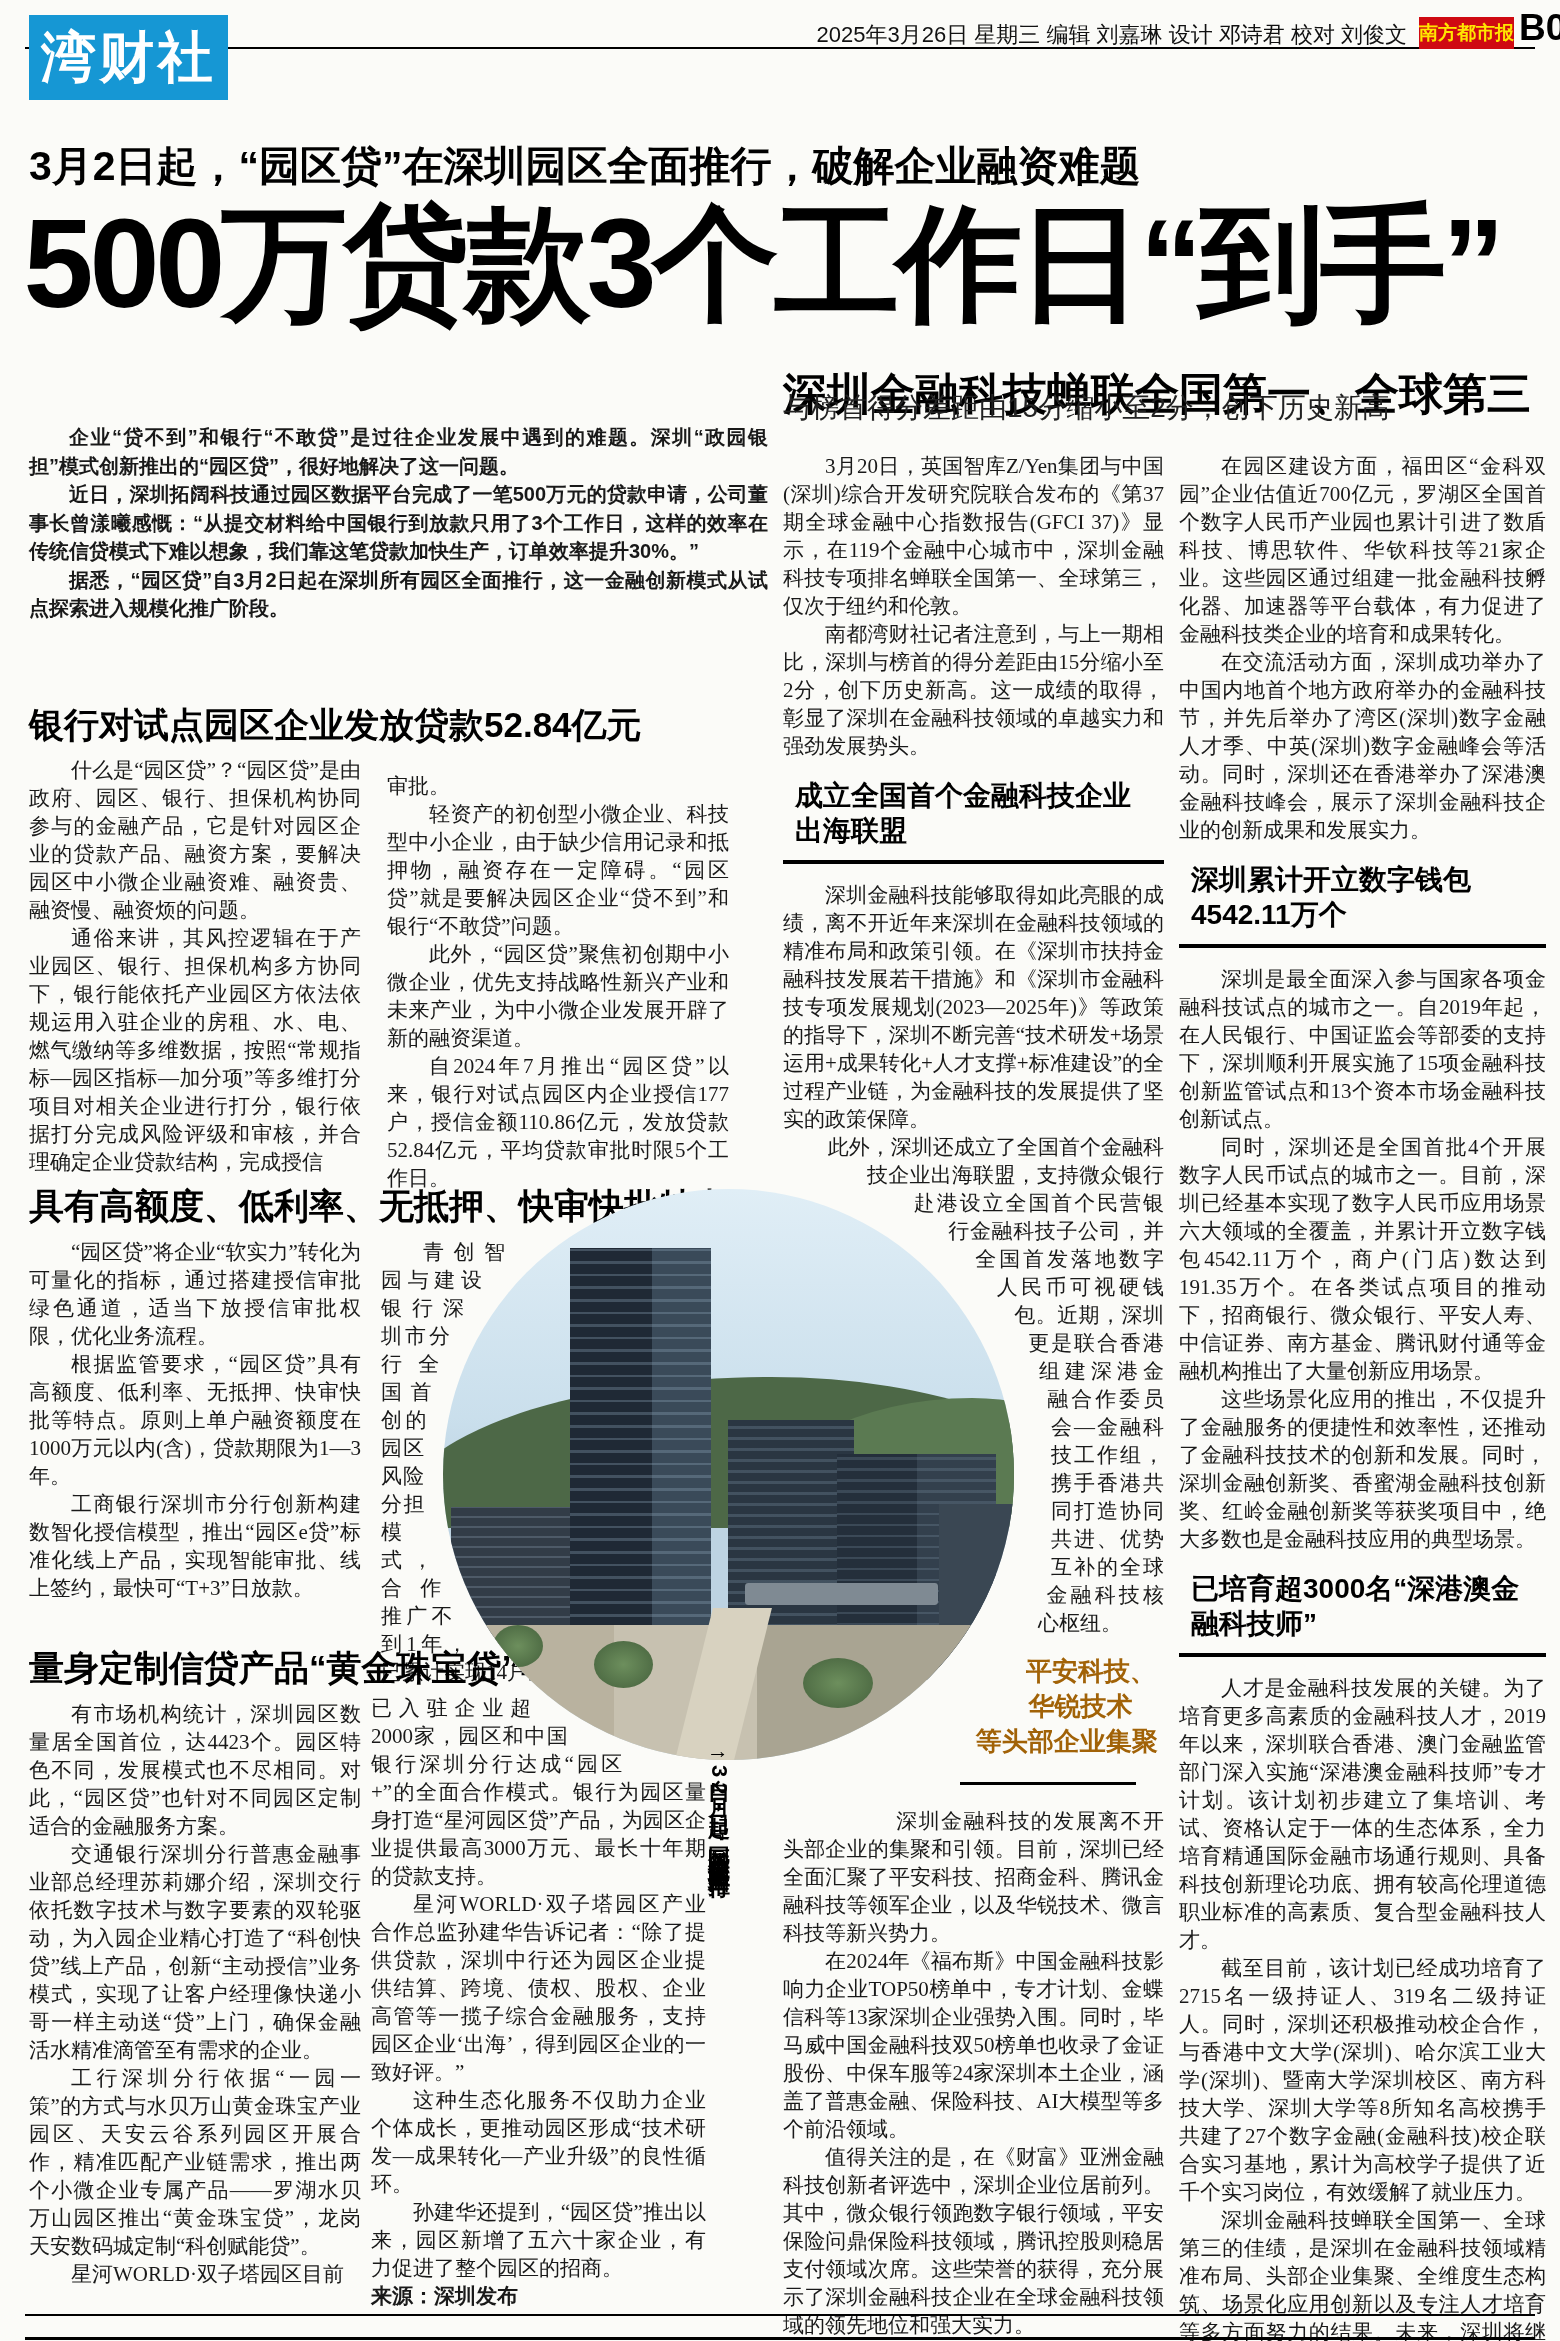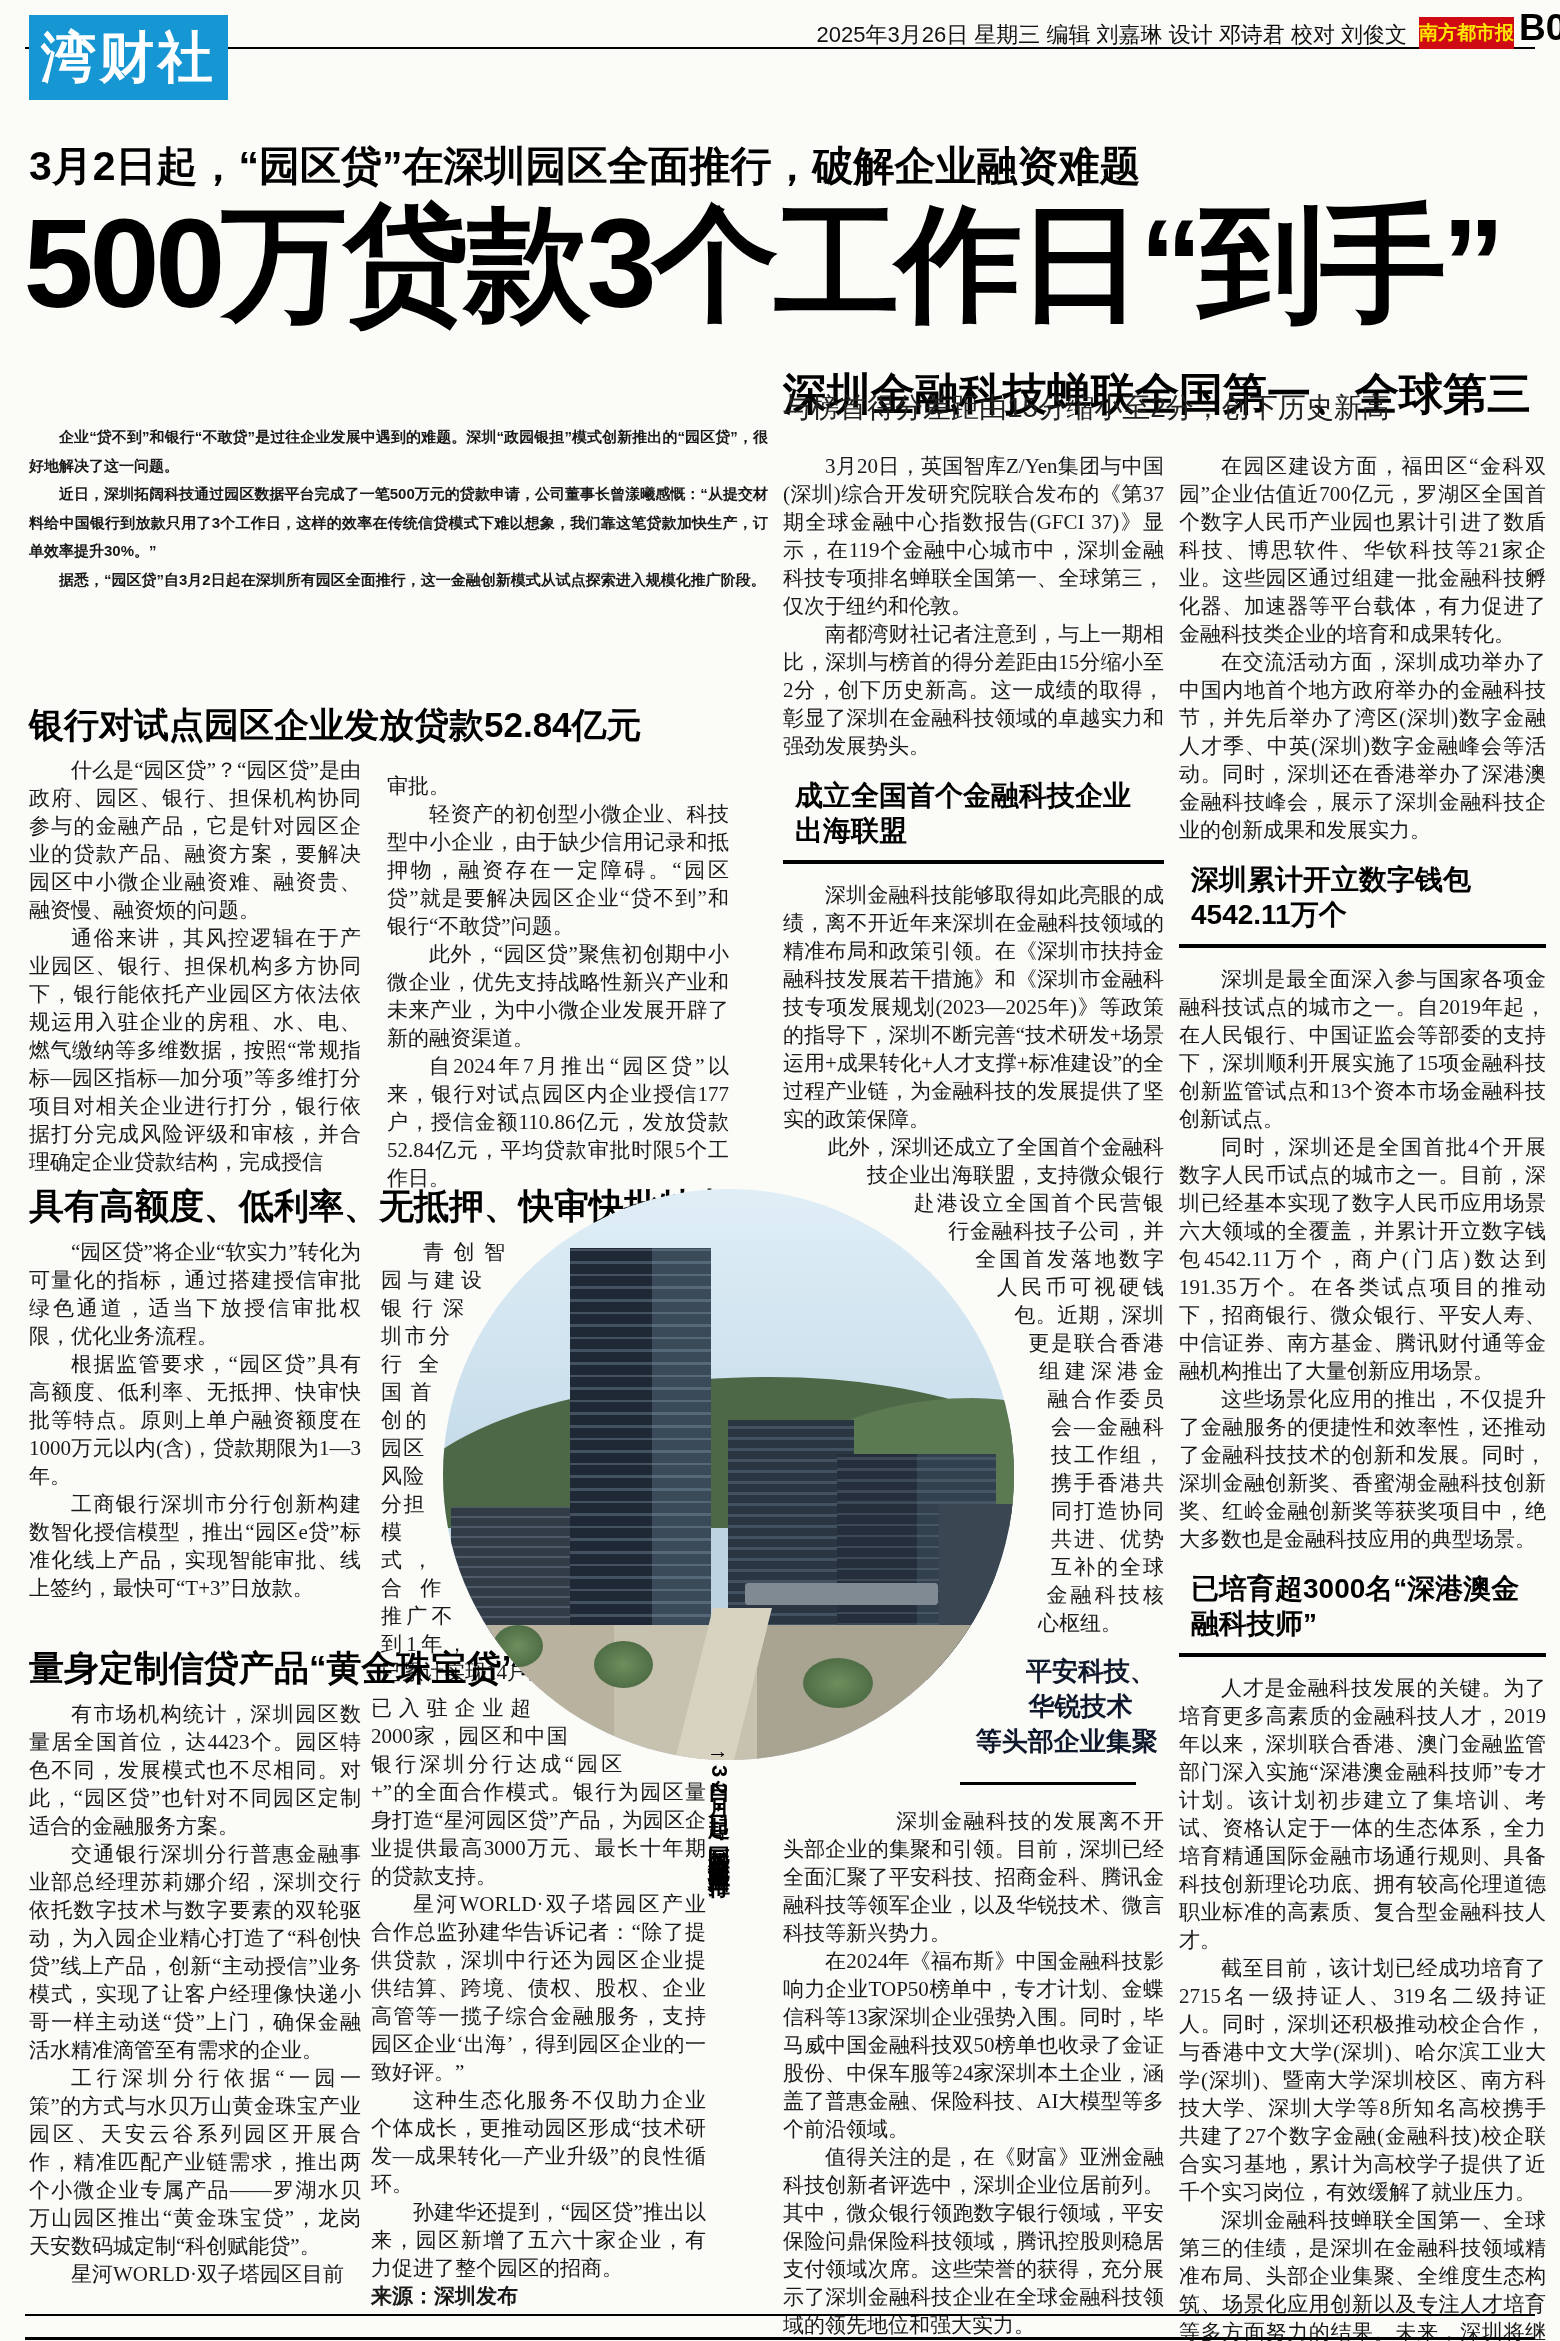--- a/index.html
+++ b/index.html
@@ -14,21 +14,21 @@
   .logo{left:29px;top:15px;width:199px;height:85px;background:#1697d4;color:#fff;
         display:flex;align-items:center;justify-content:center;font-weight:900;font-size:55px;letter-spacing:3.4px;z-index:3;}
   .dateline{left:754px;top:20px;width:653px;text-align:right;font-size:22px;color:#111;white-space:nowrap;z-index:3;}
   .paperbox{left:1419px;top:17px;width:95px;height:32px;background:#cf0a12;color:#ffe600;
         display:flex;align-items:center;justify-content:center;font-weight:900;font-size:19px;z-index:3;}
   .pageno{left:1519px;top:6.7px;font-weight:900;font-size:37px;color:#000;z-index:3;}
   
   .kicker{left:29px;top:139px;width:1256px;font-weight:900;font-size:41px;color:#000;letter-spacing:0px;}
   .mainhead{left:23.5px;top:196px;width:1307px;font-weight:900;font-size:126px;line-height:136px;
         color:#000;letter-spacing:-4.2px;white-space:nowrap;}
-  .intro{left:29px;top:423px;width:739px;font-weight:700;font-size:15px;line-height:28.5px;}
+  .intro{left:29px;top:423px;width:739px;font-weight:700;font-size:20px;line-height:28.5px;}
   .intro p{text-align:justify;}
   
   .sechead{font-weight:900;font-size:35px;color:#000;white-space:nowrap;}
   .bodycol{font-size:21px;line-height:28px;}
   .colA1{left:29px;top:756px;width:332px;}
   .colA2{left:387px;top:772px;width:342px;}
   .colB1{left:29px;top:1238px;width:332px;}
   .colB2{left:381px;top:1238px;width:360px;}
   .colC1{left:29px;top:1700px;width:332px;}
   .colC2{left:371px;top:1694px;width:335px;}
@@ -40,21 +40,21 @@
   
   .rhead{left:783px;top:332px;width:766px;font-weight:900;font-size:44px;color:#000;white-space:nowrap;margin-top:33px;}
   .rsub{left:783px;top:389px;width:766px;font-weight:500;font-size:28px;color:#222;}
   .colM{left:783px;top:452px;width:381px;}
   .colR{left:1179px;top:452px;width:367px;}
   .subhead{margin:18.4px 0 17px 0;}
   .subhead h3{margin:12px;font-family:"Liberation Sans","DejaVu Sans",sans-serif;font-weight:900;
         font-size:28px;line-height:35px;color:#000;text-indent:0;}
   .subhead .rule{height:3.4px;background:#000;margin-top:6.7px;}
   .centerhead{text-align:center;margin:17px 0 13.4px 0;font-family:"Liberation Sans","DejaVu Sans",sans-serif;
-        font-weight:900;font-size:26px;line-height:35px;color:#0f172a;}
+        font-weight:900;font-size:26px;line-height:35px;color:#a16207;}
   .centerhead .shortrule{display:inline-block;width:176px;border-bottom:3.4px solid #000;height:8.4px;}
   
   .photo{left:443px;top:1189px;width:571px;height:571px;border-radius:50%;overflow:hidden;
          background:linear-gradient(#e0eef6 0%,#cadfec 40%,#bdd3e2 55%);}
   .photo .hill{position:absolute;left:-50px;top:188px;width:687px;height:151px;background:#4d6847;
          border-radius:55% 45% 0 0/95% 80% 0 0;}
   .photo .hill2{position:absolute;left:318px;top:209px;width:352px;height:117px;background:#5b7a52;
          border-radius:60% 40% 0 0/100% 70% 0 0;}
   .photo .tower1{position:absolute;left:127px;top:59px;width:141px;height:419px;
          background:repeating-linear-gradient(0deg,rgba(150,175,195,.30) 0 2.5px,rgba(0,0,0,0) 2.5px 12.6px),

